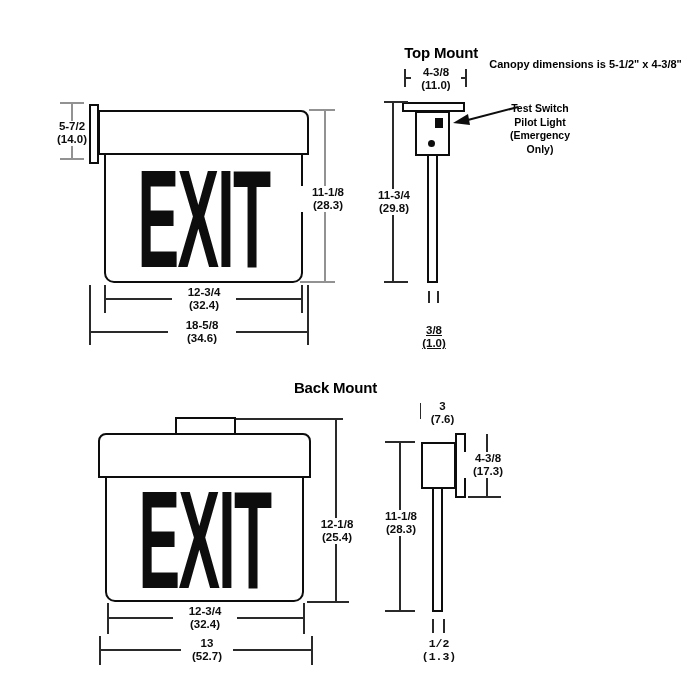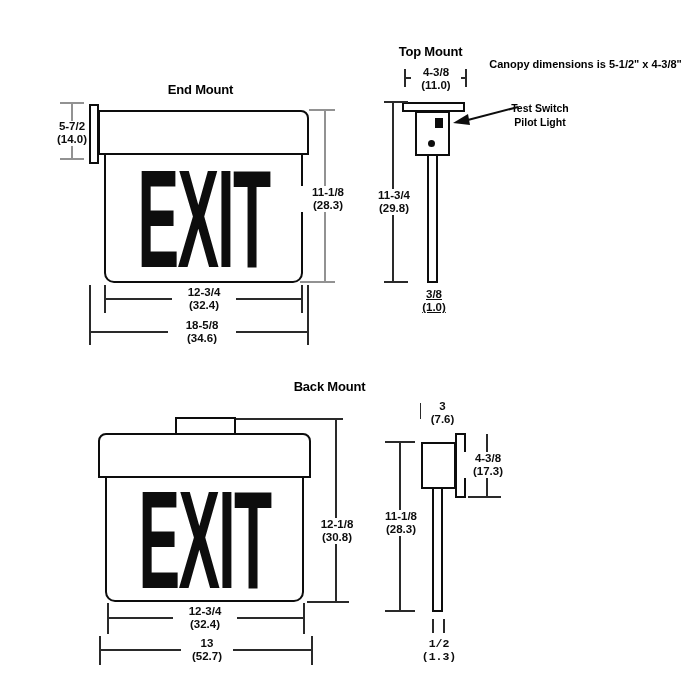--- a/index.html
+++ b/index.html
@@ -9,22 +9,22 @@
   }
   .shape {
     position:absolute; border:2.5px solid #0d0d0d; background:#fff;
     box-sizing:border-box;
   }
   .fillblk { position:absolute; background:#0d0d0d; }
   .hl { position:absolute; height:2px; background:#2a2a2a; }
   .vl { position:absolute; width:2px; background:#2a2a2a; }
   .gray { background:#929292; }
   .title {
-    position:absolute; font-weight:bold; font-size:13px; color:#000;
-    text-align:center; letter-spacing:-0.2px;
+    position:absolute; font-weight:bold; font-size:15px; color:#000;
+    text-align:right; letter-spacing:-0.2px;
   }
   .dlabel {
     position:absolute; text-align:center; font-weight:bold; font-size:11.5px;
     line-height:1.15; color:#0d0d0d; background:#fff; z-index:5; padding:0 1px;
   }
   .note {
     position:absolute; font-weight:bold; font-size:11px; color:#000;
     text-align:center; z-index:5;
   }
   .callout {
@@ -39,21 +39,20 @@
     font-weight:bold; font-size:76px; letter-spacing:-2px; color:#0d0d0d;
     transform:scale(0.82,1.83); transform-origin:center; white-space:nowrap;
   }
   .arrow-svg { position:absolute; z-index:6; }
 </style>
 </head>
 <body>
 
 <div id="canvas">
 
-  <div class="title" style="left:128px; top:82px; width:145px;">End Mount</div>
 
   <div class="hl gray" style="left:60px; top:102px; width:24px;"></div>
   <div class="vl gray" style="left:71px; top:104px; height:17px;"></div>
   <div class="vl gray" style="left:71px; top:146px; height:13px;"></div>
   <div class="hl gray" style="left:60px; top:158px; width:24px;"></div>
   <div class="dlabel" style="left:44px; top:120px; width:54px; background:transparent;">
     <div>5-7/2</div>
     <div>(14.0)</div>
   </div>
 
@@ -108,42 +107,43 @@
   <div class="hl" style="left:384px; top:101px; width:24px;"></div>
   <div class="vl" style="left:392px; top:101px; height:182px;"></div>
   <div class="hl" style="left:384px; top:281px; width:24px;"></div>
   <div class="dlabel" style="left:368px; top:189px; width:50px;">
     <div>11-3/4</div>
     <div>(29.8)</div>
   </div>
 
   <div class="vl" style="left:428px; top:291px; height:12px;"></div>
   <div class="vl" style="left:437px; top:291px; height:12px;"></div>
-  <div class="dlabel" style="left:413px; top:288px; width:40px;text-decoration:underline;">
+  <div class="dlabel" style="left:413px; top:324px; width:40px;text-decoration:underline;">
     <div>3/8</div>
     <div>(1.0)</div>
   </div>
 
   <div class="callout" style="left:496px; top:102px; width:88px;">
     <div>Test Switch</div>
     <div>Pilot Light</div>
+    <div>(Emergency Only)</div>
   </div>
   <svg class="arrow-svg" style="left:450px; top:101px;" width="72" height="26" viewBox="0 0 72 26">
     <line x1="68" y1="6" x2="14" y2="20" stroke="#0d0d0d" stroke-width="2"></line>
     <polygon points="3,22 18,13 20,24" fill="#0d0d0d"></polygon>
   </svg>
 
   <div class="title" style="left:282px; top:379px; width:95px;">Back Mount</div>
 
   <div class="hl" style="left:236px; top:418px; width:107px;"></div>
   <div class="vl" style="left:335px; top:418px; height:185px;"></div>
   <div class="hl" style="left:307px; top:601px; width:42px;"></div>
   <div class="dlabel" style="left:309px; top:518px; width:54px;">
     <div>12-1/8</div>
-    <div>(30.8)</div>
+    <div>(25.4)</div>
   </div>
 
   <div class="shape" style="left:175px; top:417px; width:61px; height:18px;"></div>
   <div class="shape" style="left:98px; top:433px; width:213px; height:45px; border-radius:8px 8px 0 0;"></div>
   <div class="shape" style="left:105px; top:476px; width:199px; height:126px; border-radius:0 0 10px 10px;"></div>
   <div class="exitbox" style="left:105px; top:476px; width:199px; height:126px;">
     <span class="exittext">EXIT</span>
   </div>
 
   <div class="vl" style="left:107px; top:603px; height:31px;"></div>

